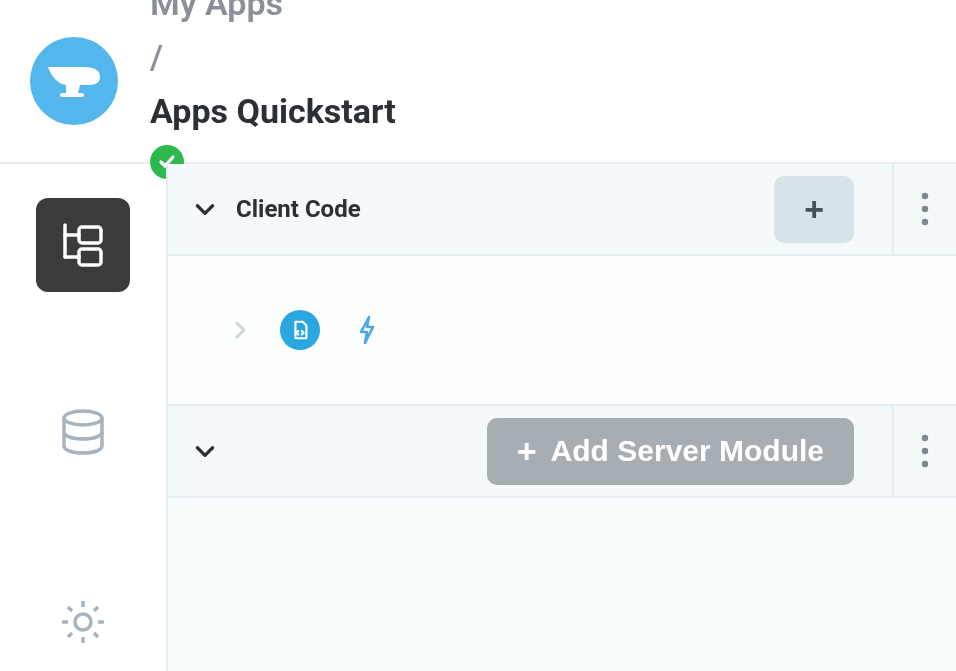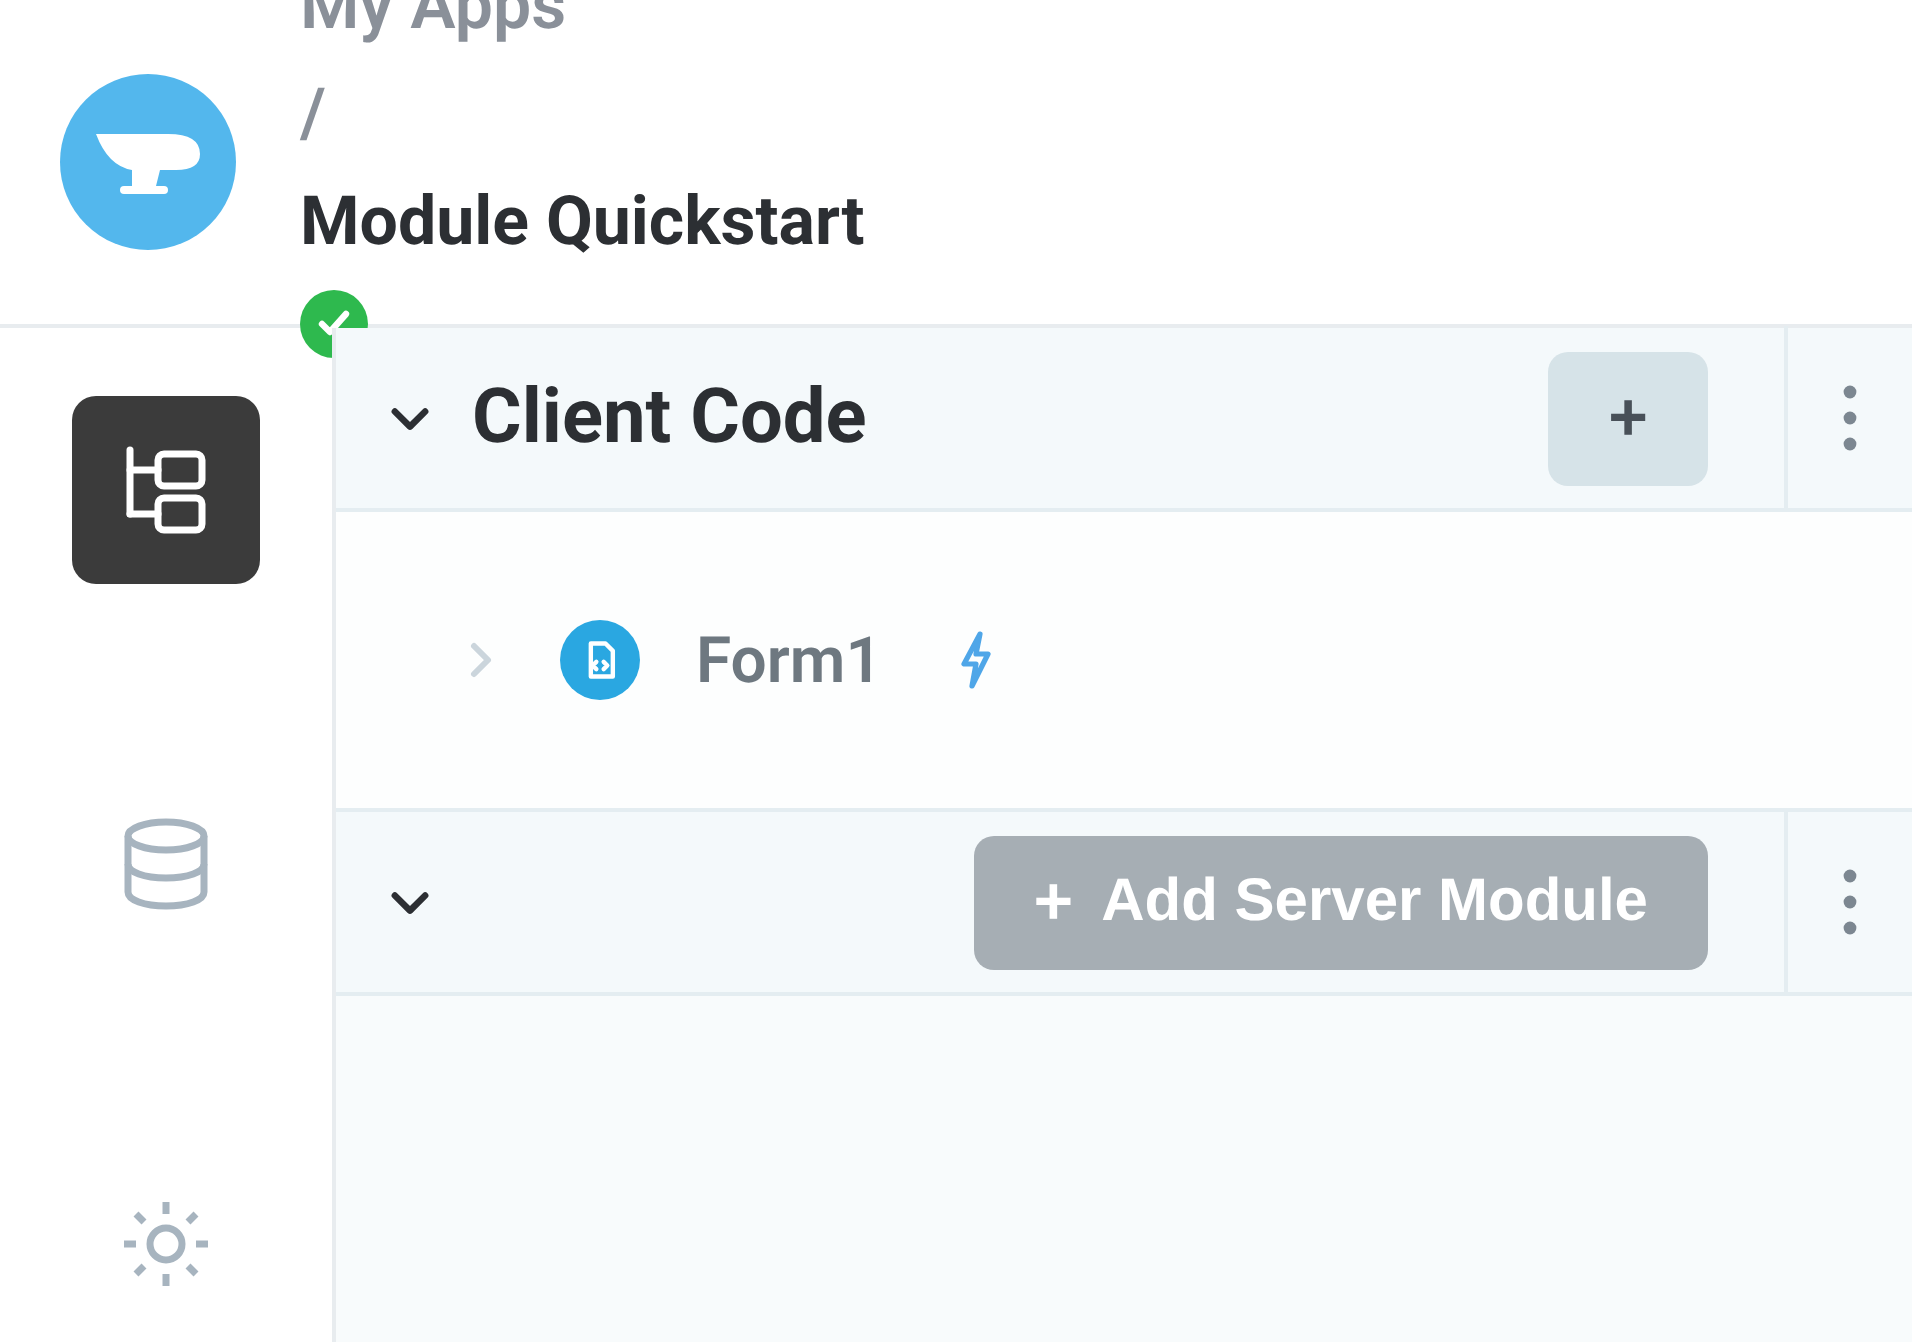--- a/index.html
+++ b/index.html
@@ -92,21 +92,21 @@
     background: #a6aeb4;
     color: #ffffff;
   }
   .chev {
     display:flex;
     align-items:center;
     justify-content:center;
     cursor:pointer;
   }
   .section-title {
-    font-size: 38px;
+    font-size: 24px;
     font-weight: 700;
     color: #2c2f33;
     flex-shrink: 0;
   }
   .spacer { flex: 1; }
   .add-btn {
     height: 67px;
     padding: 0 30px;
     border-radius: 10px;
     background: #d6e3e8;
@@ -178,21 +178,21 @@
 <div class="header">
   <div class="logo">
     <svg width="60" height="36" viewBox="0 0 60 36">
       <path d="M4 4 H40 Q56 4 56 14 Q56 22 44 22 L36 22 L34 30 L22 30 L22 22 Q10 20 4 4 Z" fill="#ffffff"></path>
       <rect x="16" y="30" width="24" height="4" rx="2" fill="#ffffff"></rect>
     </svg>
   </div>
   <div class="breadcrumb">
     <span class="crumb-parent">My Apps</span>
     <span class="sep">/</span>
-    <span class="crumb-current">Module Quickstart</span>
+    <span class="crumb-current">Apps Quickstart</span>
     <span class="status-check">
       <svg width="20" height="20" viewBox="0 0 20 20">
           <path d="M4 10 L8 14 L16 5" stroke="#fff" stroke-width="3.2" fill="none" stroke-linecap="round" stroke-linejoin="round"></path>
         </svg>
     </span>
   </div>
 </div>
 
 <div class="layout">
   <div class="sidebar">
@@ -253,21 +253,20 @@
         <svg width="24" height="24" viewBox="0 0 24 24" stroke="#cbd5dc" stroke-width="3" fill="none" stroke-linecap="round" stroke-linejoin="round">
             <path d="M9 5 L16 12 L9 19"></path>
           </svg>
       </span>
       <span class="form-icon">
         <svg width="22" height="22" viewBox="0 0 24 24" fill="none" stroke="#fff" stroke-width="2.4" stroke-linecap="round" stroke-linejoin="round">
           <path d="M7 3 H15 L19 7 V21 H7 Z"></path>
           <path d="M10 13 L8 15 L10 17 M14 13 L16 15 L14 17"></path>
         </svg>
       </span>
-      <span class="form-name">Form1</span>
       <span class="bolt">
         <svg width="26" height="32" viewBox="0 0 24 32" fill="none" stroke="#4fa6e8" stroke-width="2.6" stroke-linejoin="round" stroke-linecap="round">
           <path d="M14 3 L6 18 H12 L10 29 L18 13 H12 Z"></path>
         </svg>
       </span>
     </div>
 
     <div class="section-header server">
       <span class="chev">
         <svg width="26" height="26" viewBox="0 0 24 24" stroke="#2c2f33" stroke-width="3" fill="none" stroke-linecap="round" stroke-linejoin="round">

